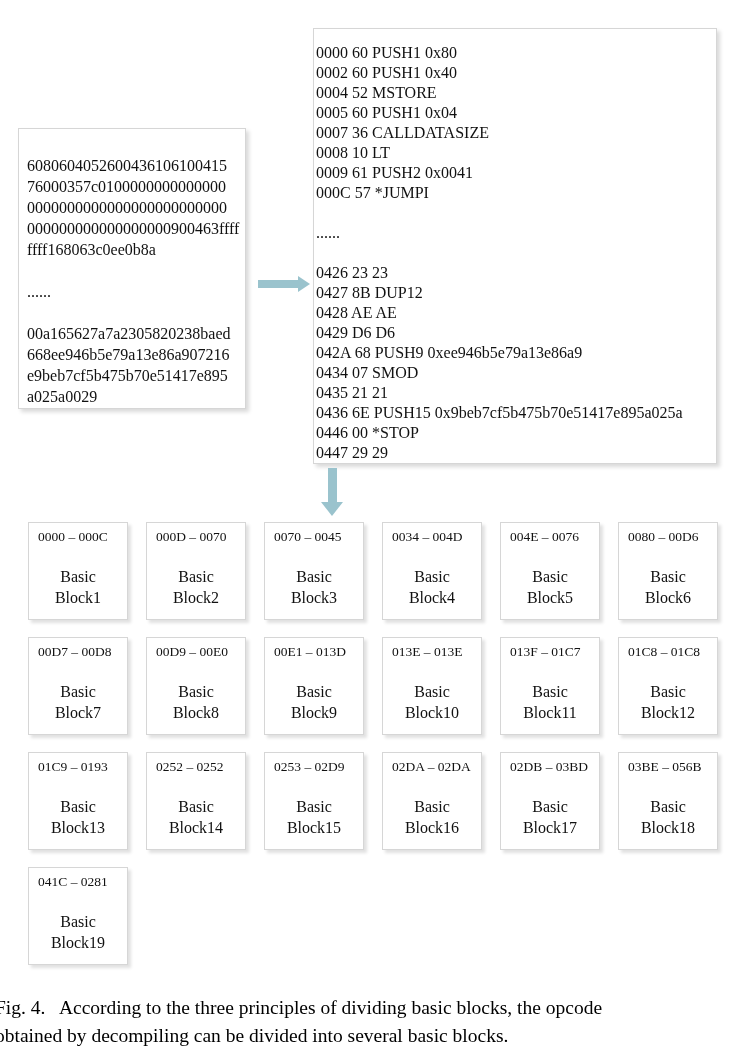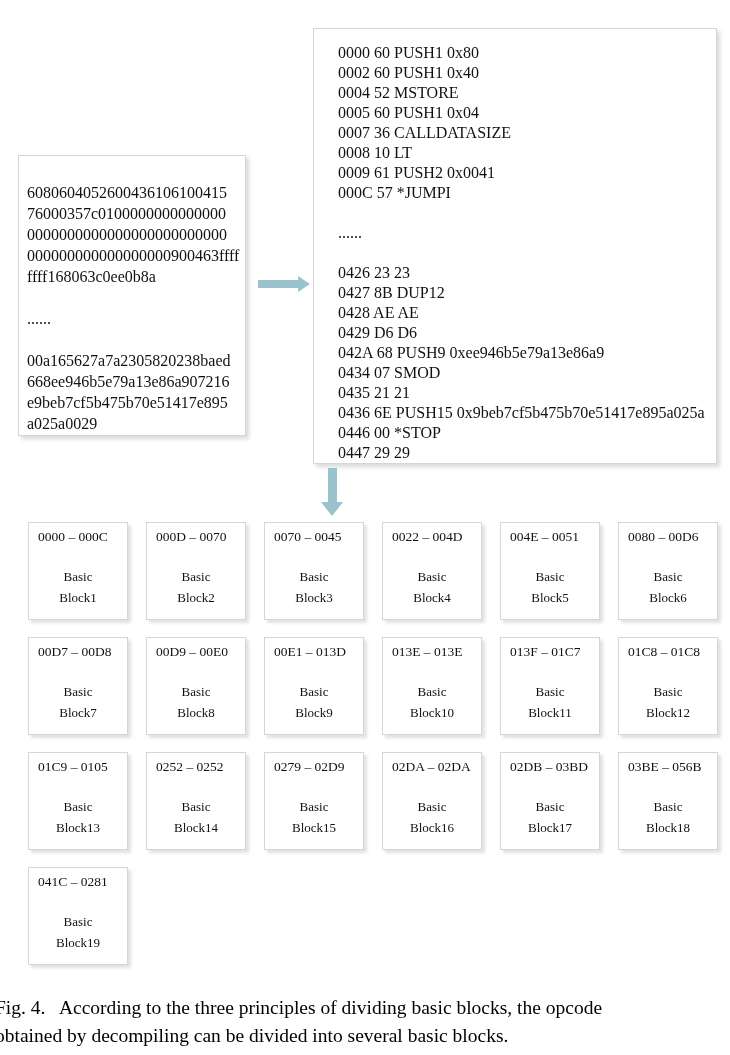--- a/index.html
+++ b/index.html
@@ -28,27 +28,26 @@
   }
   .panel-text {
     white-space: pre-line;
     font-size: 16px;
     color: var(--text);
   }
   .bytecode-box {
     left: 18px; top: 128px;
     width: 228px; height: 281px;
     padding: 26px 0 0 8px;
-    margin-top: 27px;
   }
   .bytecode-box .panel-text { line-height: 21px; }
   .opcode-box {
     left: 313px; top: 28px;
     width: 404px; height: 436px;
-    padding: 14px 0 0 24px;
+    padding: 14px 0 0 2px;
   }
   .opcode-box .panel-text { line-height: 20px; }
 
   
   .h-arrow { position: absolute; left: 258px; top: 276px; width: 52px; height: 16px; }
   .h-arrow .body {
     position: absolute; left: 0; top: 4px; width: 41px; height: 8px;
     background: var(--arrow);
   }
   .h-arrow .head {
@@ -88,21 +87,21 @@
   }
   .block-range {
     font-size: 13.5px;
     padding-left: 9px;
     white-space: nowrap;
     color: var(--text);
   }
   .block-name {
     margin-top: 21px;
     text-align: center;
-    font-size: 13px;
+    font-size: 16px;
     line-height: 21px;
     white-space: pre-line;
     color: var(--text);
   }
 
   .caption {
     position: absolute;
     left: -5px; top: 994px;
     width: 745px;
     font-size: 19.5px;
@@ -178,27 +177,27 @@
 Block2</div>
   </div>
 
   <div class="basic-block">
     <div class="block-range">0070 – 0045</div>
     <div class="block-name">Basic
 Block3</div>
   </div>
 
   <div class="basic-block">
-    <div class="block-range">0022 – 004D</div>
+    <div class="block-range">0034 – 004D</div>
     <div class="block-name">Basic
 Block4</div>
   </div>
 
   <div class="basic-block">
-    <div class="block-range">004E – 0051</div>
+    <div class="block-range">004E – 0076</div>
     <div class="block-name">Basic
 Block5</div>
   </div>
 
   <div class="basic-block">
     <div class="block-range">0080 – 00D6</div>
     <div class="block-name">Basic
 Block6</div>
   </div>
 
@@ -232,33 +231,33 @@
 Block11</div>
   </div>
 
   <div class="basic-block">
     <div class="block-range">01C8 – 01C8</div>
     <div class="block-name">Basic
 Block12</div>
   </div>
 
   <div class="basic-block">
-    <div class="block-range">01C9 – 0105</div>
+    <div class="block-range">01C9 – 0193</div>
     <div class="block-name">Basic
 Block13</div>
   </div>
 
   <div class="basic-block">
     <div class="block-range">0252 – 0252</div>
     <div class="block-name">Basic
 Block14</div>
   </div>
 
   <div class="basic-block">
-    <div class="block-range">0279 – 02D9</div>
+    <div class="block-range">0253 – 02D9</div>
     <div class="block-name">Basic
 Block15</div>
   </div>
 
   <div class="basic-block">
     <div class="block-range">02DA – 02DA</div>
     <div class="block-name">Basic
 Block16</div>
   </div>
 

